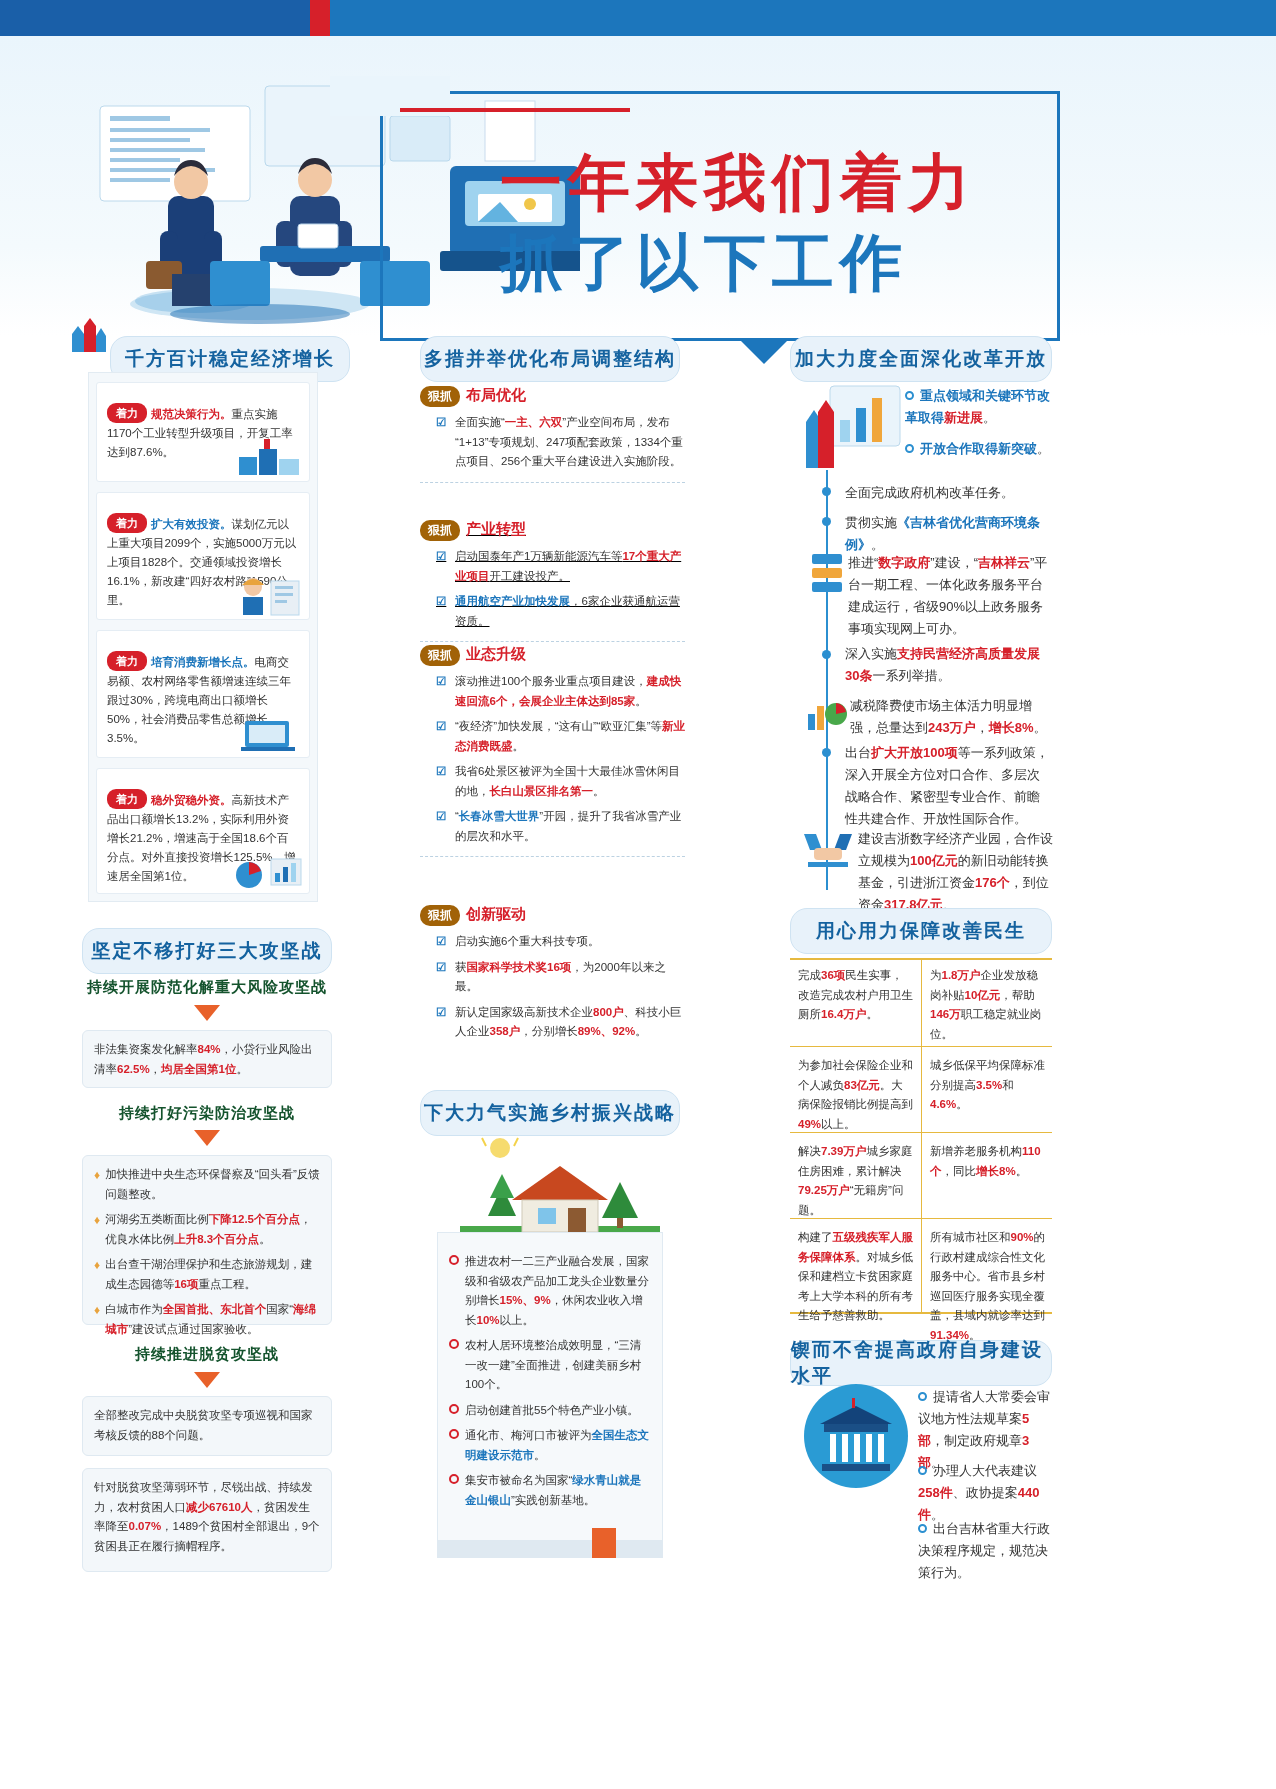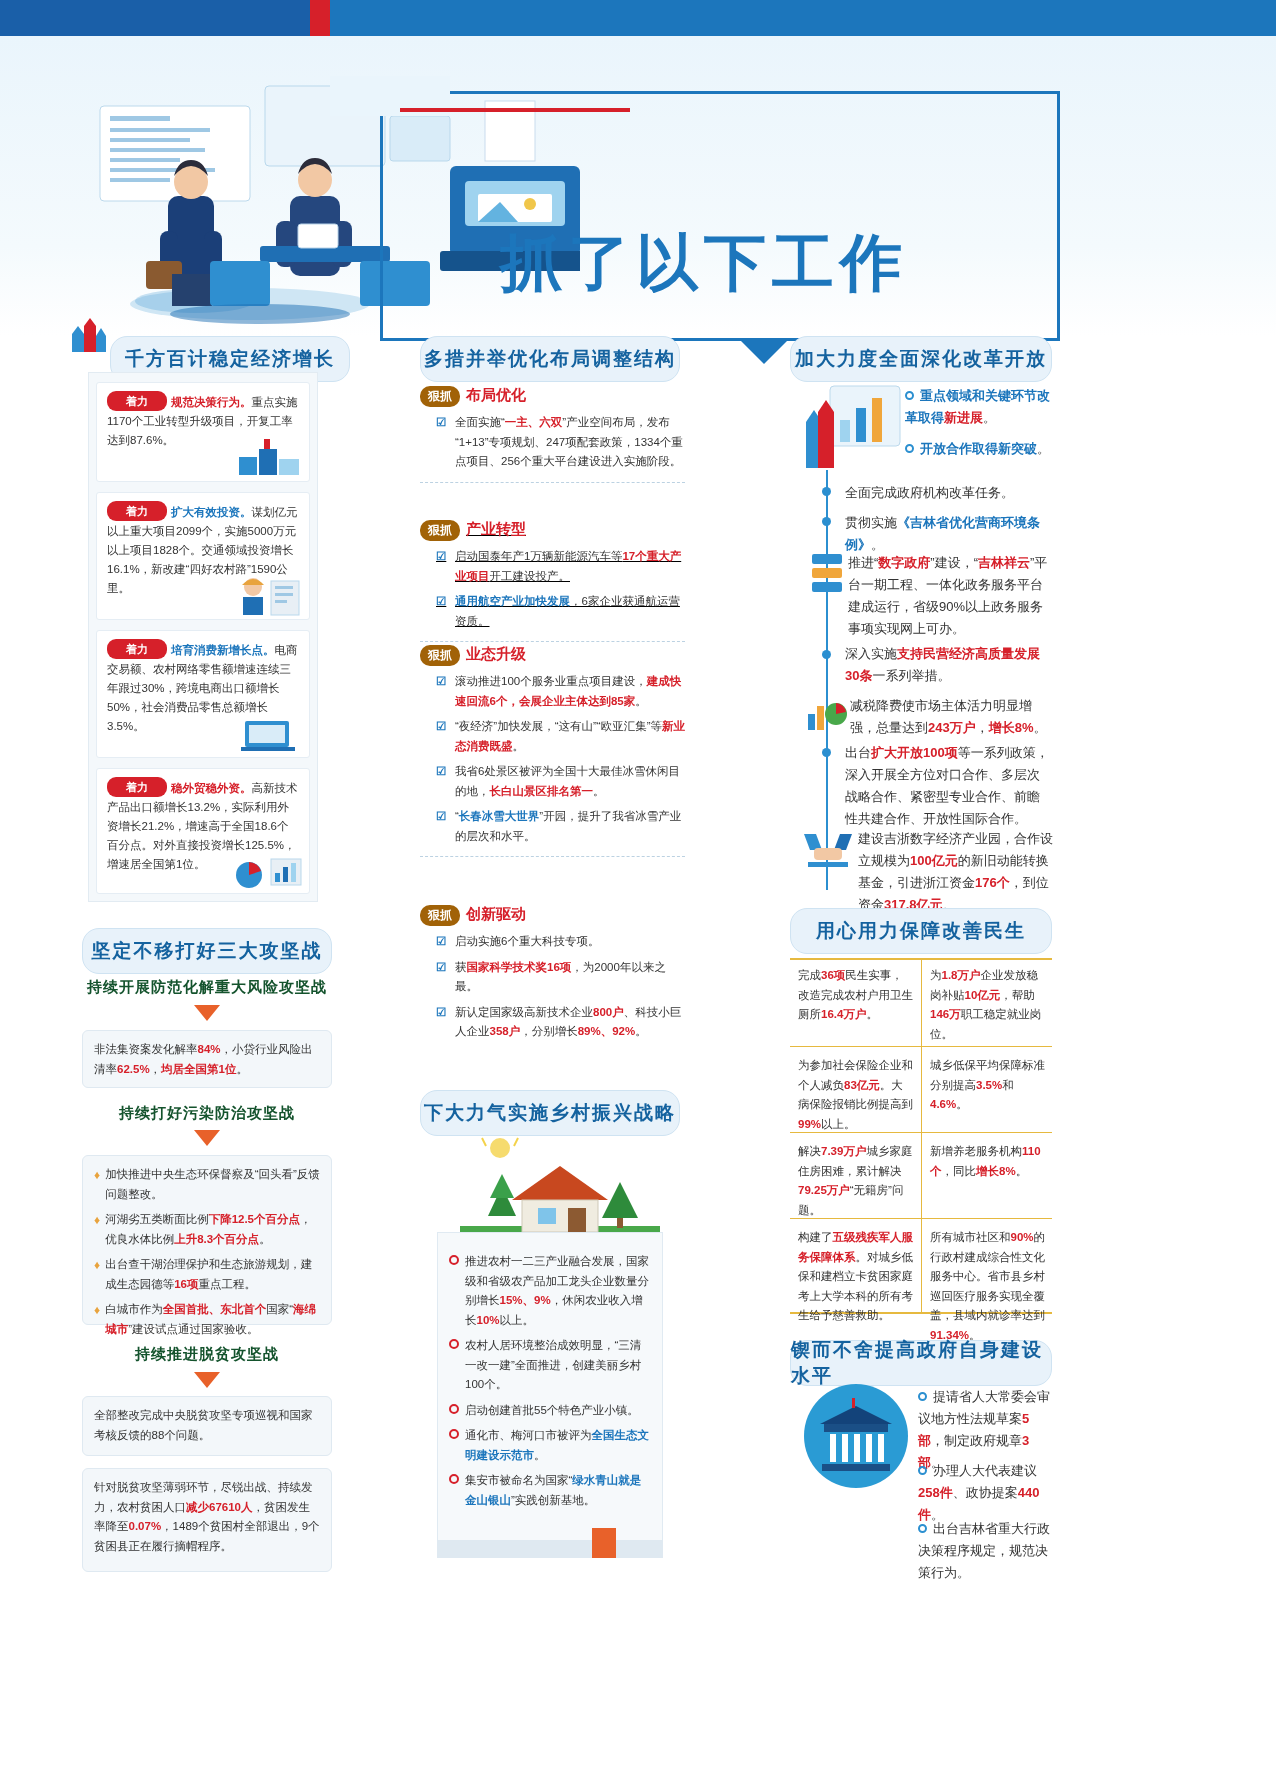--- a/index.html
+++ b/index.html
@@ -35,21 +35,21 @@
   
   .tabhead { position:absolute; height:46px; background:#e8f2fa; border-radius:17px;
              color:#14629f; font-size:19px; font-weight:bold; display:flex; align-items:center;
              justify-content:center; letter-spacing:2px; border:1px solid #cfe3f2;}
 
   
   .panel { position:absolute; background:#f4f8fb; border:1px solid #e2ebf2; }
   .card { background:#fff; border:1px solid #e5edf4; border-radius:3px; position:absolute;
           font-size:11.5px; line-height:1.65; color:#333; padding:8px 10px; }
   .zhuli { display:inline-block; background:#d6202a; color:#fff; font-size:11px; font-weight:bold;
-           border-radius:9px; padding:1px 19px; margin-right:4px; vertical-align:1px;}
+           border-radius:9px; padding:1px 9px; margin-right:4px; vertical-align:1px;margin-top:12px;}
   .blue { color:#1c76bc; font-weight:bold; }
   .red { color:#d6202a; font-weight:bold; }
 
   
   .hen { display:inline-block; background:#a16207; color:#fff; font-size:12px; font-weight:bold;
          border-radius:10px; padding:2px 8px; margin-right:6px; }
   .sub-title { font-size:15px; font-weight:bold; color:#d6202a; }
   .chk { color:#1c76bc; font-weight:bold; margin-right:5px; }
   .item { font-size:11.5px; line-height:1.7; color:#333; margin:6px 0 6px 0; display:flex; }
   .item .box { flex:0 0 14px; }
@@ -133,20 +133,21 @@
       <rect x="238" y="178" width="40" height="24" rx="3" fill="#ffffff" stroke="#b8d3e8"></rect>
     </g>
     <rect x="150" y="215" width="60" height="45" rx="4" fill="#2f8fd0"></rect>
     <rect x="300" y="215" width="70" height="45" rx="4" fill="#2f8fd0"></rect>
     <ellipse cx="200" cy="268" rx="90" ry="10" fill="#1f6fb4" opacity="0.5"></ellipse>
   </svg>
 
   <div class="title-box"></div>
   <div class="title-mask"></div>
   <div class="redline"></div>
+  <div class="t1">一年来我们着力</div>
   <div class="t2">抓了以下工作</div>
 </div>
 
 <svg style="position:absolute;left:68px;top:312px;width:40px;height:40px" viewBox="0 0 40 40">
   <polygon points="4,40 4,22 10,14 16,22 16,40" fill="#2f8fd0"></polygon>
   <polygon points="16,40 16,14 22,6 28,14 28,40" fill="#d6202a"></polygon>
   <polygon points="28,40 28,24 33,16 38,24 38,40" fill="#2f8fd0"></polygon>
 </svg>
 <div class="tabhead" style="left:110px;top:336px;width:240px;">千方百计稳定经济增长</div>
 
@@ -416,21 +417,21 @@
 <div class="gl" style="left:790px;top:1312px;width:262px;height:2px;"></div>
 <div class="gl" style="left:921px;top:958px;width:1px;height:356px;"></div>
 
 <div class="grid-cell" style="left:798px;top:966px;width:116px;">
   完成<span class="red">36项</span>民生实事，改造完成农村户用卫生厕所<span class="red">16.4万户</span>。
 </div>
 <div class="grid-cell" style="left:930px;top:966px;width:116px;">
   为<span class="red">1.8万户</span>企业发放稳岗补贴<span class="red">10亿元</span>，帮助<span class="red">146万</span>职工稳定就业岗位。
 </div>
 <div class="grid-cell" style="left:798px;top:1056px;width:116px;">
-  为参加社会保险企业和个人减负<span class="red">83亿元</span>。大病保险报销比例提高到<span class="red">99%</span>以上。
+  为参加社会保险企业和个人减负<span class="red">83亿元</span>。大病保险报销比例提高到<span class="red">49%</span>以上。
 </div>
 <div class="grid-cell" style="left:930px;top:1056px;width:116px;">
   城乡低保平均保障标准分别提高<span class="red">3.5%</span>和<span class="red">4.6%</span>。
 </div>
 <div class="grid-cell" style="left:798px;top:1142px;width:116px;">
   解决<span class="red">7.39万户</span>城乡家庭住房困难，累计解决<span class="red">79.25万户</span>“无籍房”问题。
 </div>
 <div class="grid-cell" style="left:930px;top:1142px;width:116px;">
   新增养老服务机构<span class="red">110个</span>，同比<span class="red">增长8%</span>。
 </div>

